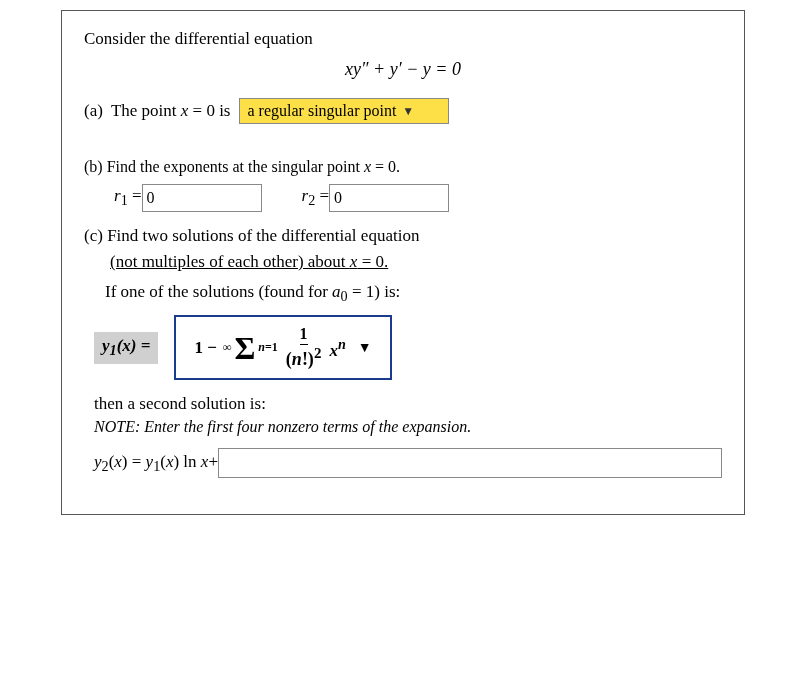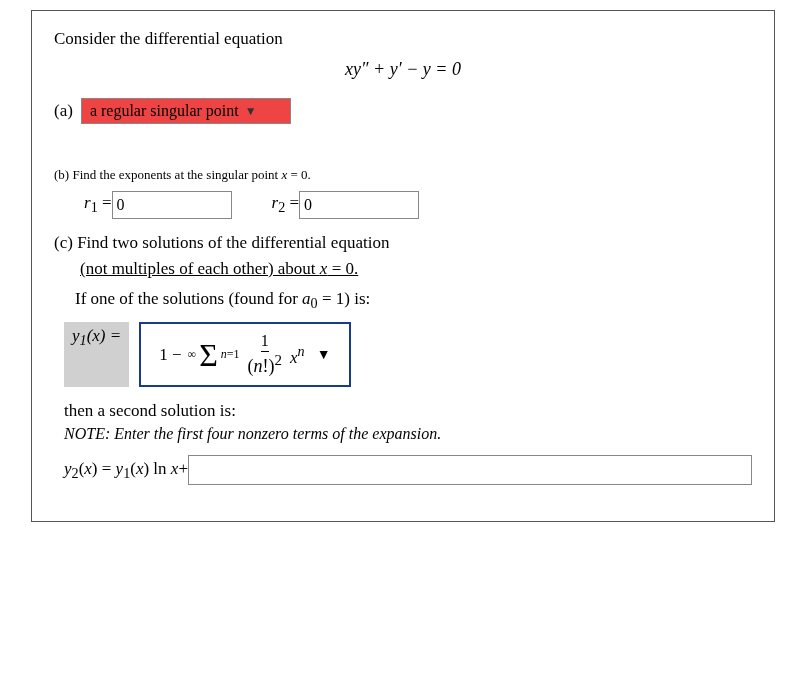--- a/index.html
+++ b/index.html
@@ -10,21 +10,21 @@
       font-size: 17px;
       color: #000;
       display: flex;
       justify-content: center;
       align-items: flex-start;
       min-height: 688px;
       padding: 10px;
     }
 
     .main-container {
-      width: 744px;
+      width: 684px;
       border: 1.5px solid #555;
       padding: 18px 22px 22px 22px;
       background: #fff;
     }
 
     .problem-statement {
       font-size: 17px;
       margin-bottom: 10px;
     }
 
@@ -33,40 +33,39 @@
       font-style: italic;
       font-size: 18px;
       margin: 10px 0 18px 0;
     }
 
     .part {
       margin-bottom: 14px;
     }
 
     .part-label {
-      font-size: 13px;
+      font-size: 16px;
       margin-bottom: 8px;
-      margin-top: 9px;
     }
 
     
     .part-a-row {
       display: flex;
       align-items: center;
       gap: 8px;
       font-size: 17px;
       margin-left: 0px;
     }
 
     .dropdown-box {
       border: 1px solid #888;
       padding: 3px 8px;
       font-size: 16px;
       font-family: 'Times New Roman', Times, serif;
-      background: #ef4444;
+      background: #fde047;
       display: inline-flex;
       align-items: center;
       gap: 6px;
       cursor: pointer;
       min-width: 210px;
     }
 
     .dropdown-arrow {
       font-size: 12px;
       color: #333;
@@ -110,23 +109,25 @@
     }
 
     .solution-note {
       font-size: 17px;
       margin-bottom: 10px;
     }
 
     
     .y1-row {
       display: flex;
-      gap: 10px;
+      align-items: center;
+      gap: 16px;
       margin-bottom: 14px;
       margin-left: 10px;
+      font-weight: bold;
     }
 
     .y1-label {
       background: #d0d0d0;
       padding: 4px 8px;
       font-style: italic;
       font-size: 17px;
       font-family: 'Times New Roman', Times, serif;
     }
 
@@ -218,20 +219,21 @@
   <div class="equation-center">
     <span>
       <i>xy</i>″ + <i>y</i>′ − <i>y</i> = 0
     </span>
   </div>
 
   
   <div class="part">
     <div class="part-a-row">
       <span>(a)</span>
+      <span>The point <i>x</i> = 0 is</span>
       <div class="dropdown-box">
         <span>a regular singular point</span>
         <span class="dropdown-arrow">▼</span>
       </div>
     </div>
   </div>
 
   <br>
 
   

